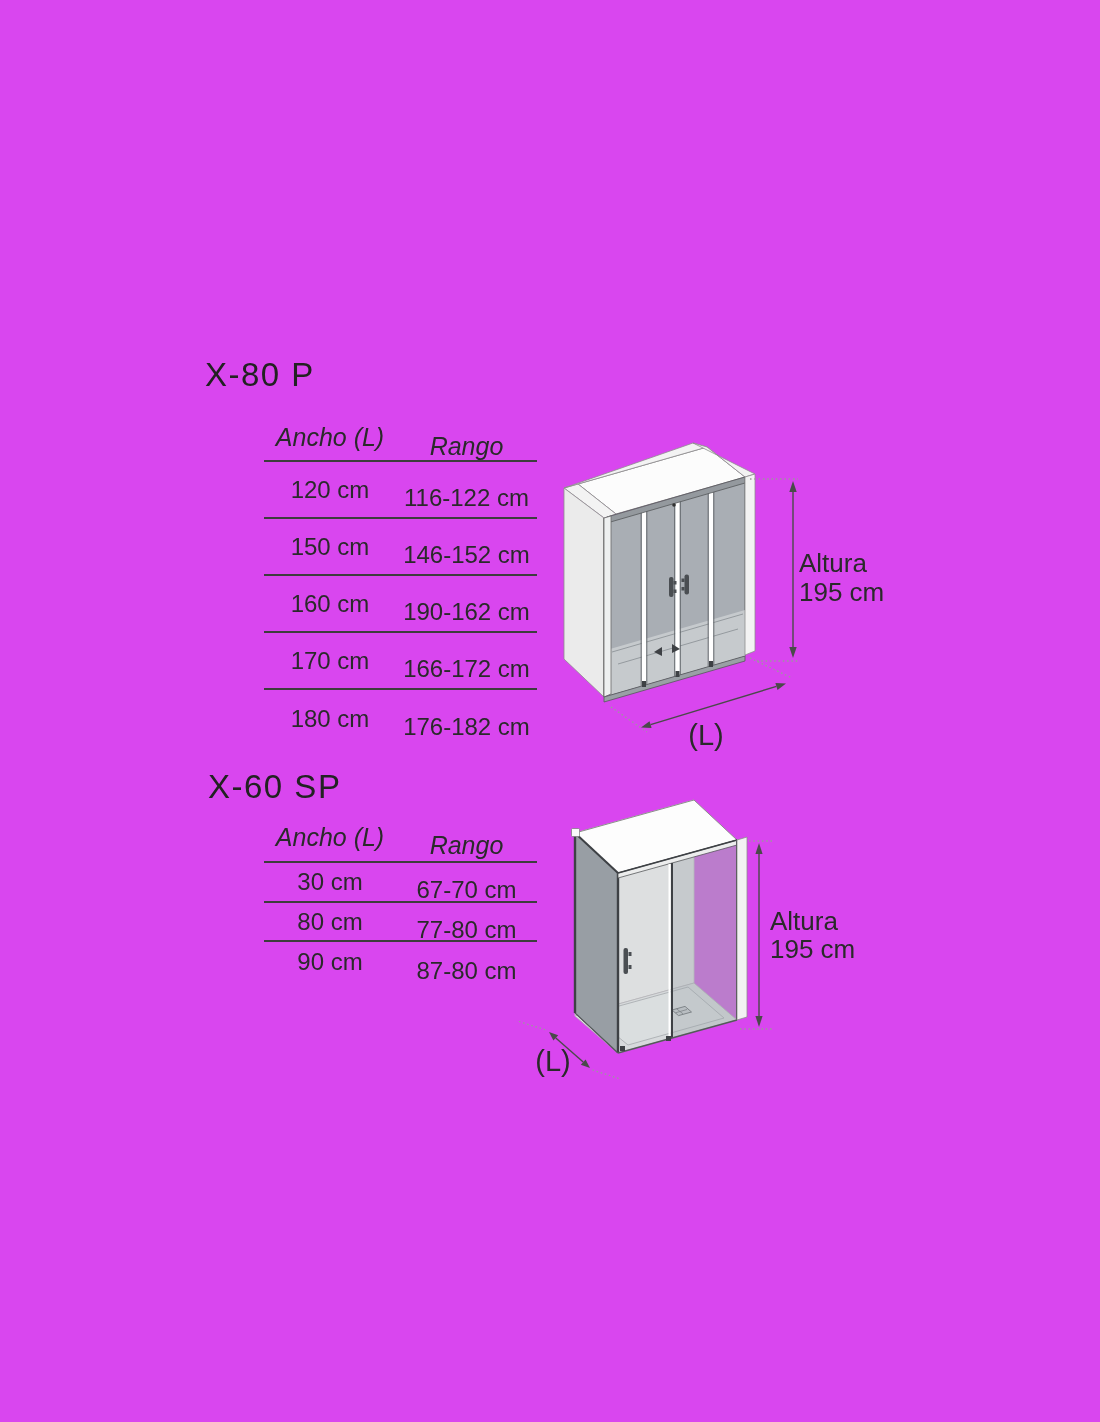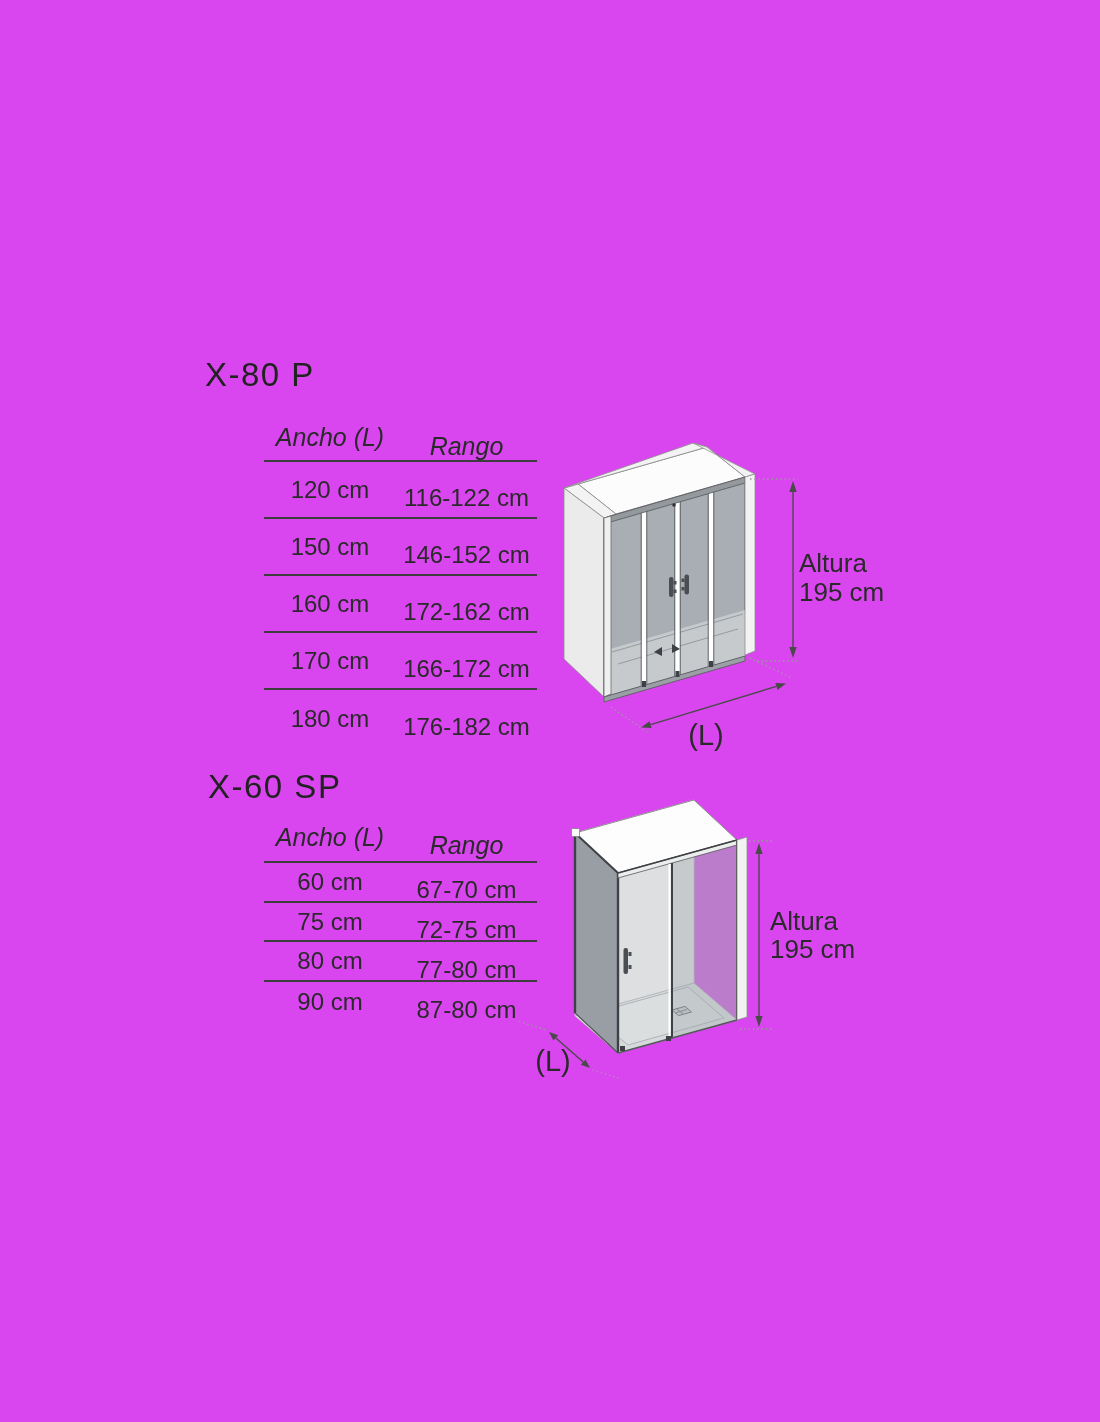--- a/index.html
+++ b/index.html
@@ -47,21 +47,21 @@
           <div class="tr">
             <div class="td col-a">120 cm</div>
             <div class="td col-r">116-122 cm</div>
           </div>
           <div class="tr">
             <div class="td col-a">150 cm</div>
             <div class="td col-r">146-152 cm</div>
           </div>
           <div class="tr">
             <div class="td col-a">160 cm</div>
-            <div class="td col-r">172-162 cm</div>
+            <div class="td col-r">190-162 cm</div>
           </div>
           <div class="tr">
             <div class="td col-a">170 cm</div>
             <div class="td col-r">166-172 cm</div>
           </div>
           <div class="tr last">
             <div class="td col-a">180 cm</div>
             <div class="td col-r">176-182 cm</div>
           </div>
         </div>
@@ -142,26 +142,22 @@
   <section>
     <h2 class="product-title" style="left:208px;top:768px;">X-60 SP</h2>
 
     <div class="spec-table t2">
       <div class="thead">
         <div class="th col-a">Ancho (L)</div>
         <div class="th col-r">Rango</div>
       </div>
       <div class="tbody">
           <div class="tr">
-            <div class="td col-a">60 cm</div>
+            <div class="td col-a">30 cm</div>
             <div class="td col-r">67-70 cm</div>
-          </div>
-          <div class="tr">
-            <div class="td col-a">75 cm</div>
-            <div class="td col-r">72-75 cm</div>
           </div>
           <div class="tr">
             <div class="td col-a">80 cm</div>
             <div class="td col-r">77-80 cm</div>
           </div>
           <div class="tr last">
             <div class="td col-a">90 cm</div>
             <div class="td col-r">87-80 cm</div>
           </div>
         </div>

